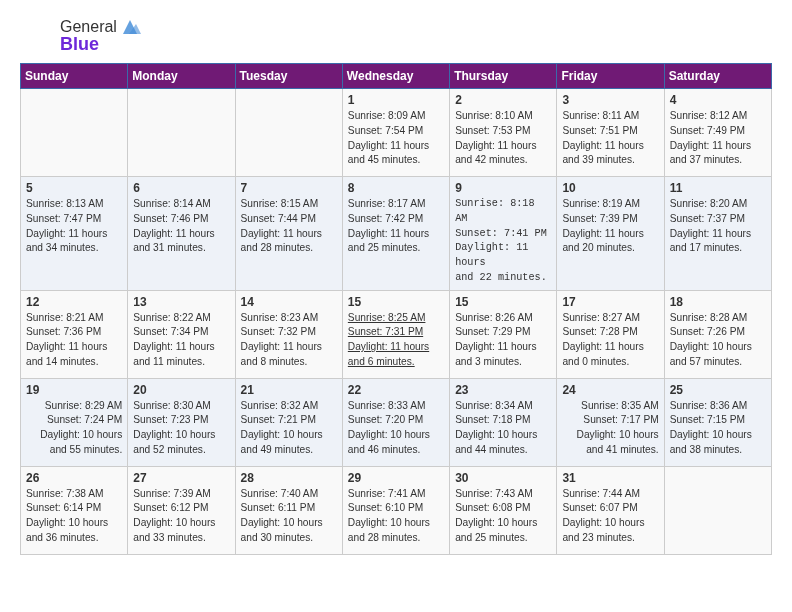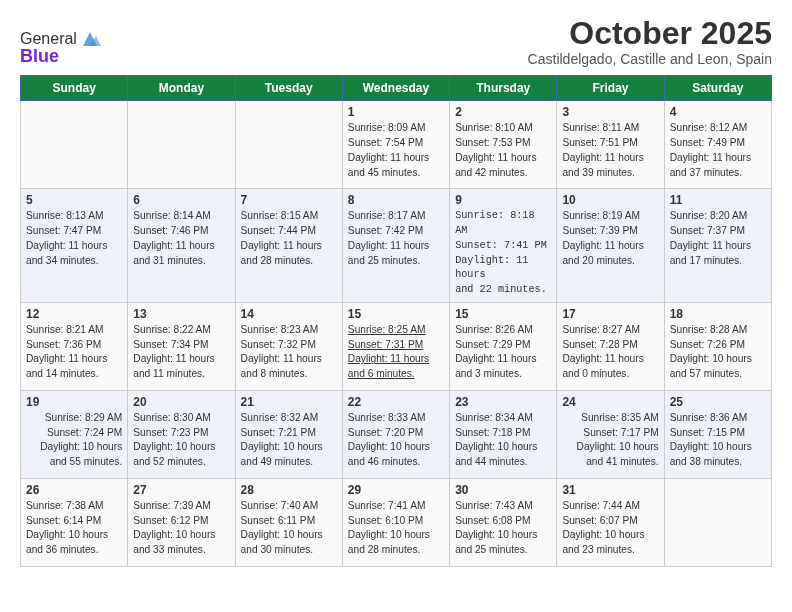--- a/index.html
+++ b/index.html
@@ -13,22 +13,23 @@
     .page {
       width: 792px;
       height: 612px;
       padding: 16px 20px 12px 20px;
       display: flex;
       flex-direction: column;
     }
     .header {
       display: flex;
       justify-content: space-between;
-      align-items: flex-end;
+      align-items: flex-start;
       margin-bottom: 8px;
+      margin-left: 40px;
     }
     .logo {
       display: flex;
       align-items: center;
       gap: 0px;
     }
     .logo-general { color: #333; }
     .logo-blue { color: #4a90d9; }
     .logo-icon {
       width: 22px;
@@ -47,26 +48,26 @@
     .location {
       font-size: 14px;
       color: #555;
     }
     .cal-table {
       width: 100%;
       border-collapse: collapse;
       table-layout: fixed;
     }
     .cal-table thead tr th {
-      background-color: #15803d;
+      background-color: #701a75;
       color: #fff;
       font-size: 12px;
       font-weight: bold;
       padding: 5px 4px;
-      text-align: center;
+      text-align: left;
       border: 1px solid #3a6aaa;
     }
     .cal-table tbody tr td {
       border: 1px solid #ccc;
       vertical-align: top;
       padding: 4px 5px;
       font-size: 10.2px;
       color: #333;
       height: 88px;
       background: #fff;
@@ -100,24 +101,20 @@
         <div style="display:flex;align-items:center;">
           <span class="logo-general">General</span>
           <svg class="logo-icon" viewBox="0 0 22 22">
             <polygon points="4,18 11,4 18,18" fill="#4a90d9" opacity="0.85"></polygon>
             <polygon points="10,18 17,8 22,18" fill="#4a90d9" opacity="0.6"></polygon>
           </svg>
         </div>
         <span class="logo-blue" style="font-size:18px;font-weight:bold;color:#6d28d9;margin-top:-4px;">Blue</span>
       </div>
     </div>
-    <div class="title-area">
-      <div class="month-title">October 2025</div>
-      <div class="location">Castildelgado, Castille and Leon, Spain</div>
-    </div>
   </div>
 
   <table class="cal-table">
     <thead>
       <tr>
       <th>Sunday</th>
           <th>Monday</th>
           <th>Tuesday</th>
           <th>Wednesday</th>
           <th>Thursday</th>

